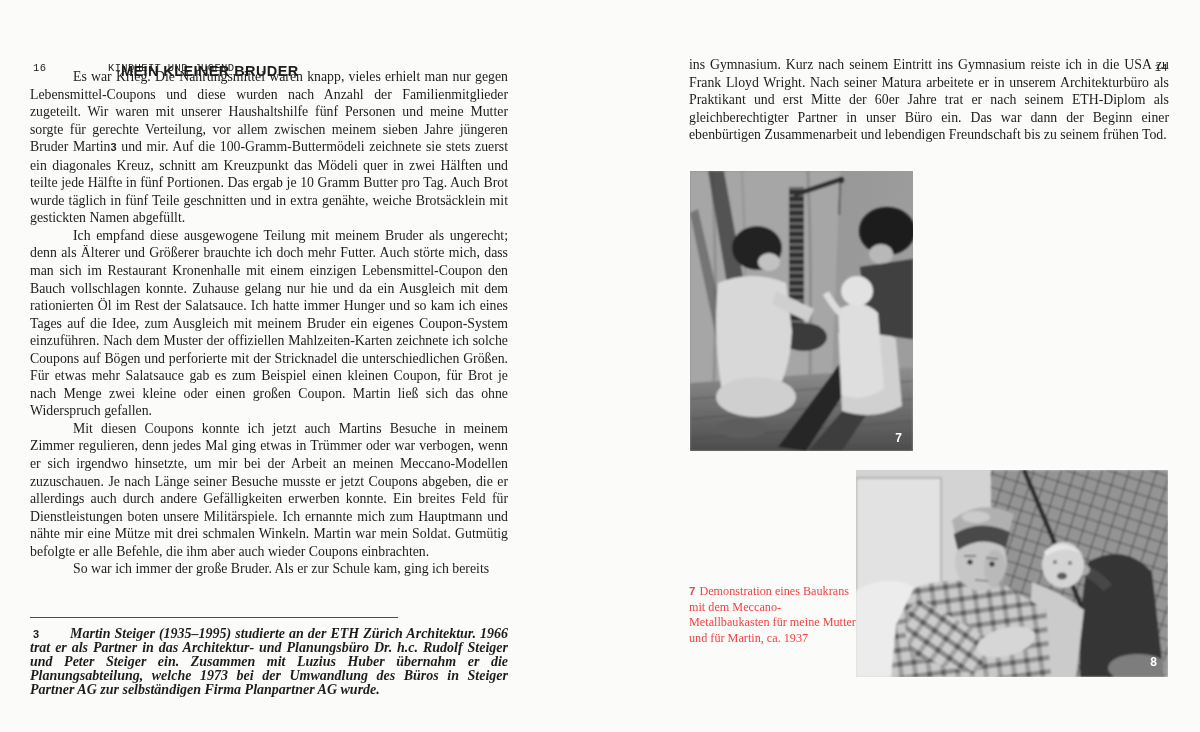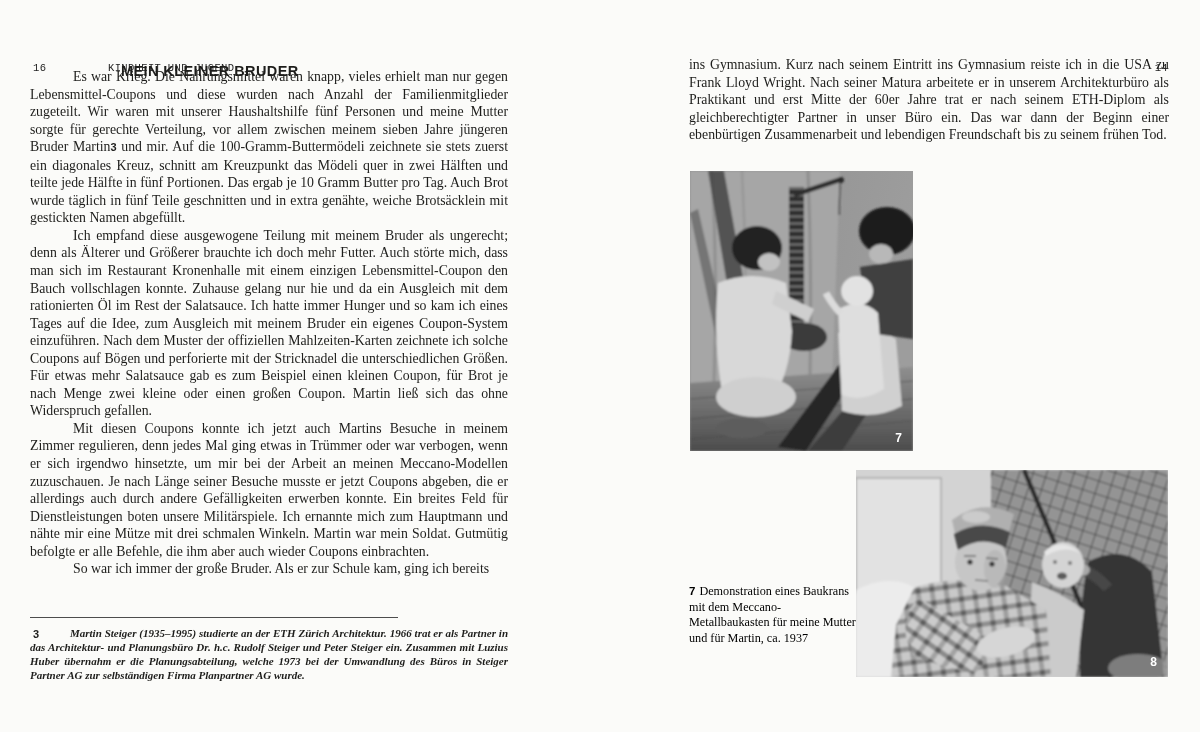--- a/index.html
+++ b/index.html
@@ -49,39 +49,39 @@
   .footnote{position:absolute;left:30px;top:627px;width:478px;}
   .footnote .fn-marker{
     position:absolute;left:3px;top:1px;
     font-family:"Liberation Sans", sans-serif;
     font-weight:bold;font-size:11px;font-style:normal;
   }
   .footnote p{
     margin:0;text-indent:40px;
     font-family:"Liberation Serif", serif;
     font-style:italic;font-weight:bold;
-    font-size:11px;line-height:13.9px;
+    font-size:14px;line-height:13.9px;
     text-align:justify;hyphens:auto;
   }
 
   
   .body-right{position:absolute;left:689px;top:56px;width:480px;}
 
   .photo{position:absolute;display:block;background:#888;}
   .photo-7{left:690px;top:171px;width:223px;height:280px;}
   .photo-8{left:856px;top:470px;width:312px;height:207px;}
   .photo-num{
     font-family:"Liberation Sans", sans-serif;
     font-weight:bold;font-size:12px;fill:#ffffff;
   }
 
   .captions{position:absolute;left:689px;top:584px;width:170px;}
   .caption{
     margin:0 0 14px 0;
-    font-size:12.2px;line-height:15.7px;color:#000000;
+    font-size:12.2px;line-height:15.7px;color:#ef4444;
     text-align:left;
   }
   .cap-num{
     font-family:"Liberation Sans", sans-serif;
     font-weight:bold;font-size:11.5px;
     padding-right:4px;
   }
 </style>
 </head>
 <body>

